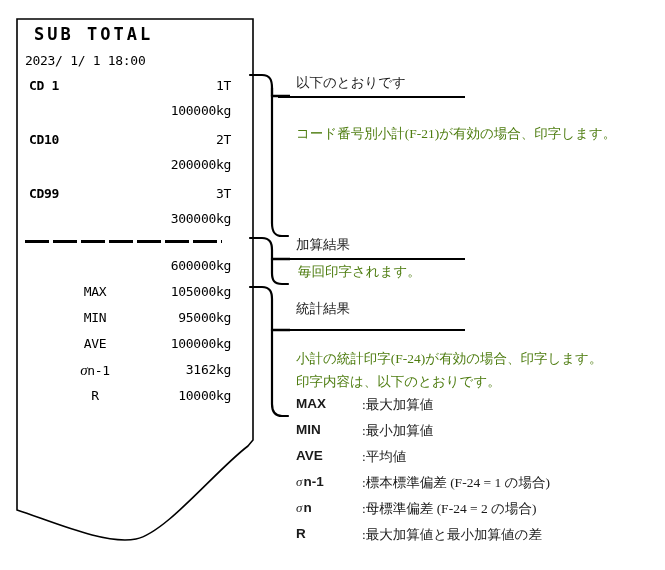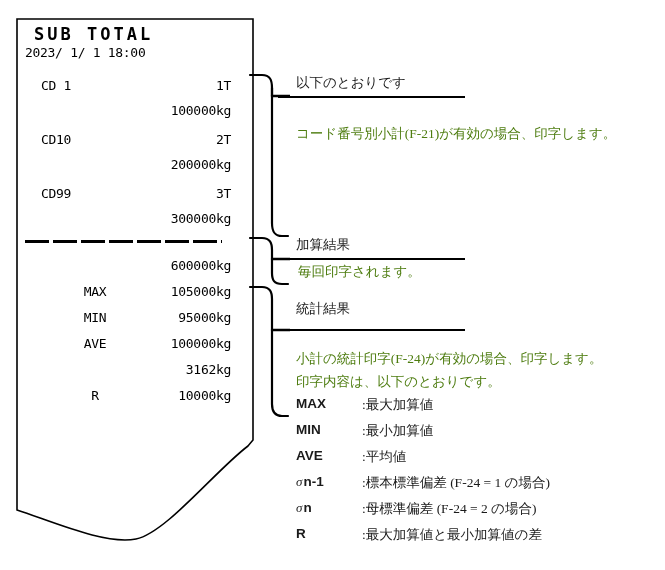--- a/index.html
+++ b/index.html
@@ -43,38 +43,39 @@
     left: 18px;
     top: 6px;
     font-size: 17px;
     font-weight: bold;
     letter-spacing: 3px;
     text-align: center;
   }
   .r-date {
     position: absolute;
     left: 9px;
-    top: 27px;
+    top: 35px;
     font-size: 13px;
     letter-spacing: -0.3px;
   }
 
   
   .row {
     position: absolute;
     left: 9px;
     width: 206px;
     font-size: 13px;
     height: 18px;
     letter-spacing: -0.3px;
   }
   .row .lbl {
     position: absolute;
-    left: 16px;
-    top: 0;
+    left: 4px;
+    top: 0;
+    font-weight: bold;
   }
   .row .val {
     position: absolute;
     right: 0;
     top: 0;
     text-align: left;
     white-space: pre;
   }
 
   
@@ -239,20 +240,21 @@
       <span class="slbl">MIN</span>
       <span class="sval">95000kg</span>
     </div>
 
     <div class="srow" style="top:318px">
       <span class="slbl">AVE</span>
       <span class="sval">100000kg</span>
     </div>
 
     <div class="srow" style="top:344px">
+      <span class="slbl"><span class="sig">σ</span><span>n-1</span></span>
       <span class="sval">3162kg</span>
     </div>
 
     <div class="srow" style="top:370px">
       <span class="slbl">R</span>
       <span class="sval">10000kg</span>
     </div>
 
   </div>
 </div>

